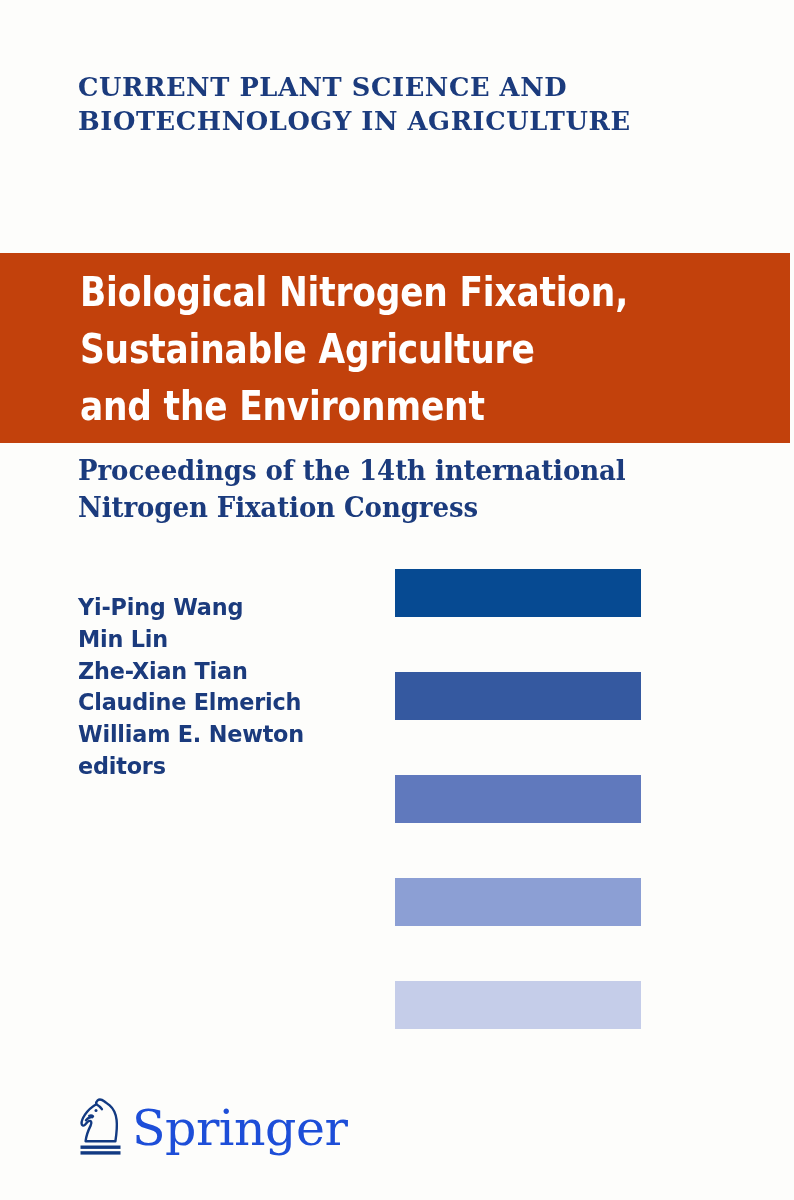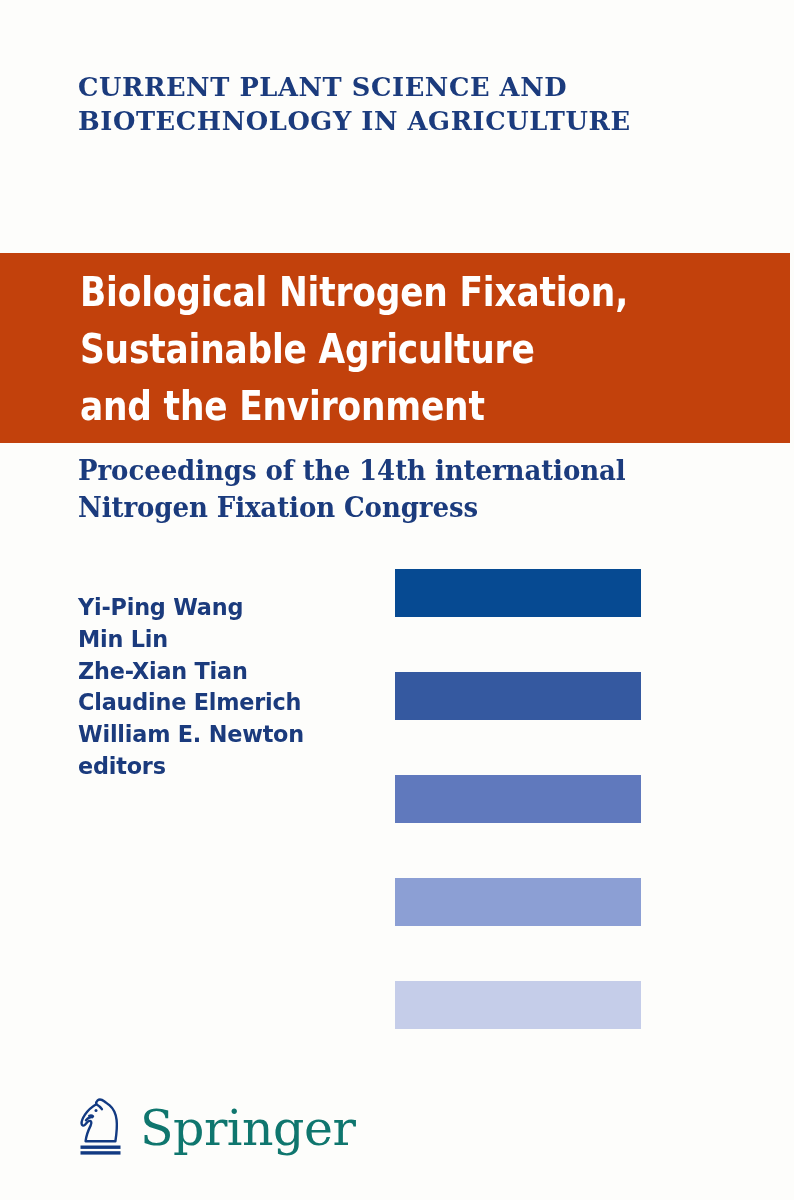--- a/index.html
+++ b/index.html
@@ -133,27 +133,27 @@
     height: 62px;
     display: flex;
     align-items: flex-end;
   }
   .springer-knight {
     width: 58px;
     height: 62px;
     display: block;
   }
   .springer-word {
-    color: #0f766e;
+    color: #1d4ed8;
     font-family: "DejaVu Serif", "Liberation Serif", serif;
     font-size: 49px;
     line-height: 49px;
     font-weight: normal;
     letter-spacing: -0.5px;
-    margin-left: 8px;
+    margin-left: 0;
     position: relative;
     top: -4px;
   }
 </style>
 </head>
 <body>
 
 <div class="page">
 
   <div class="series-title">

